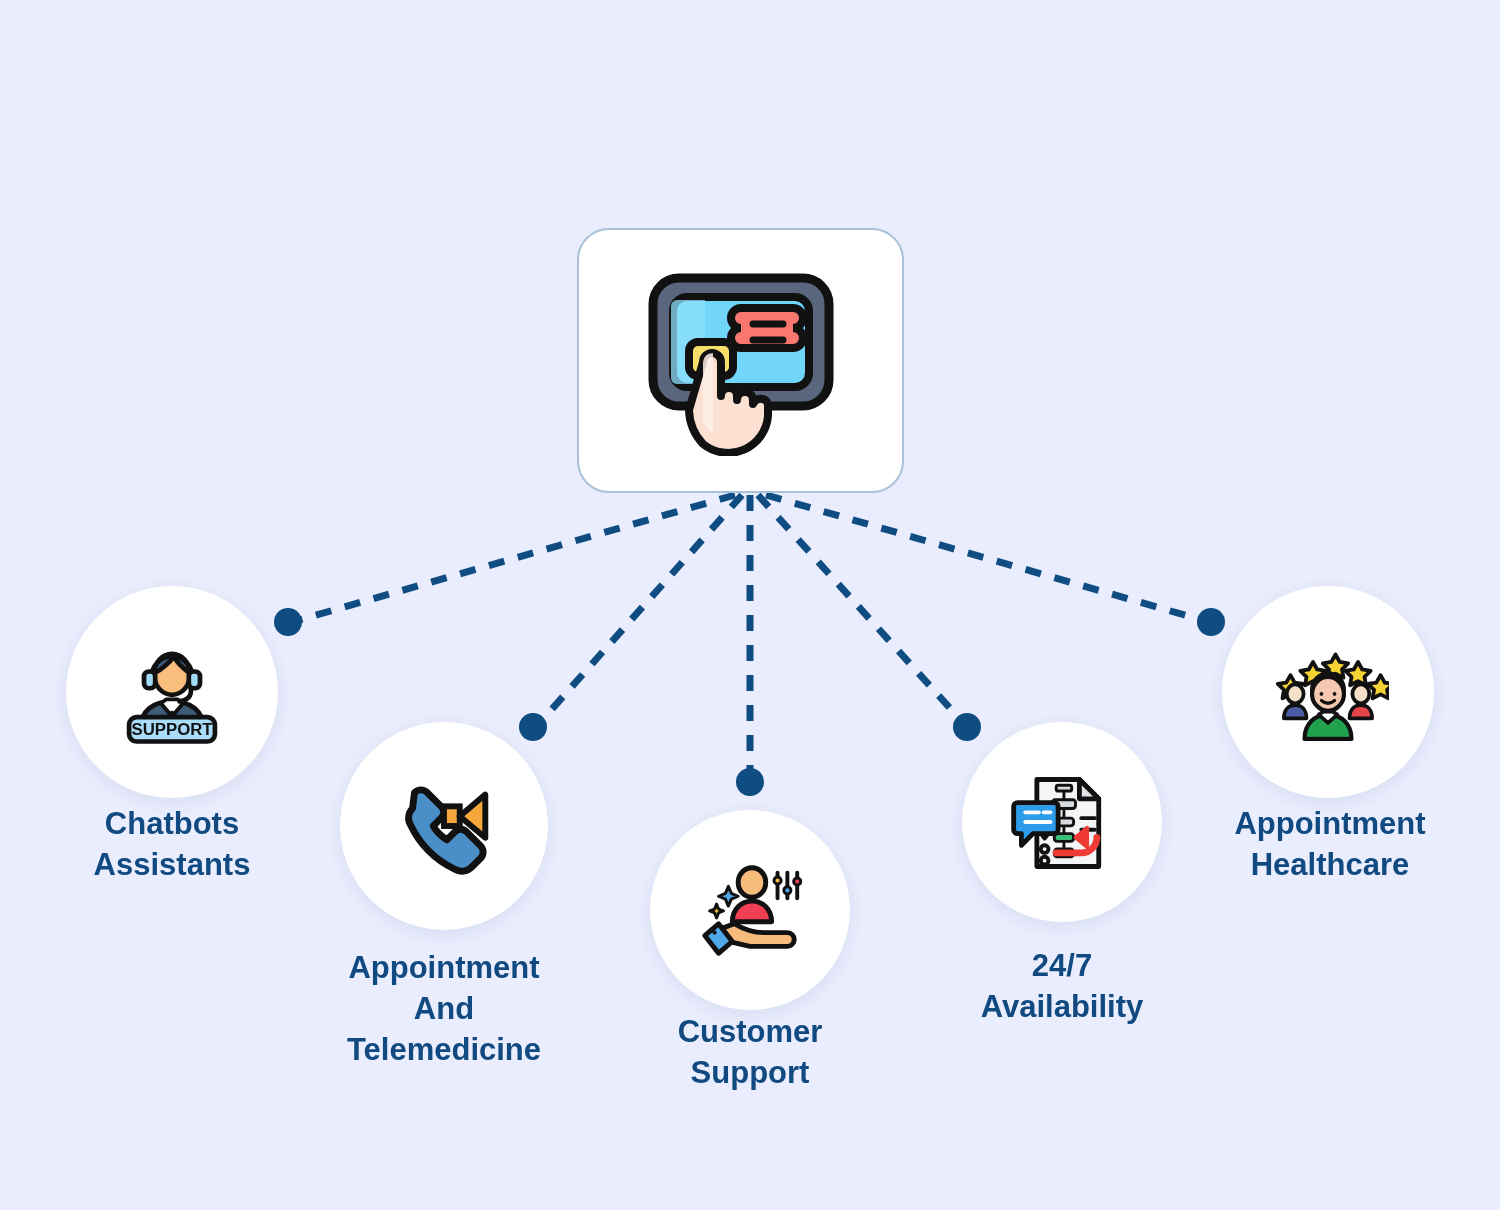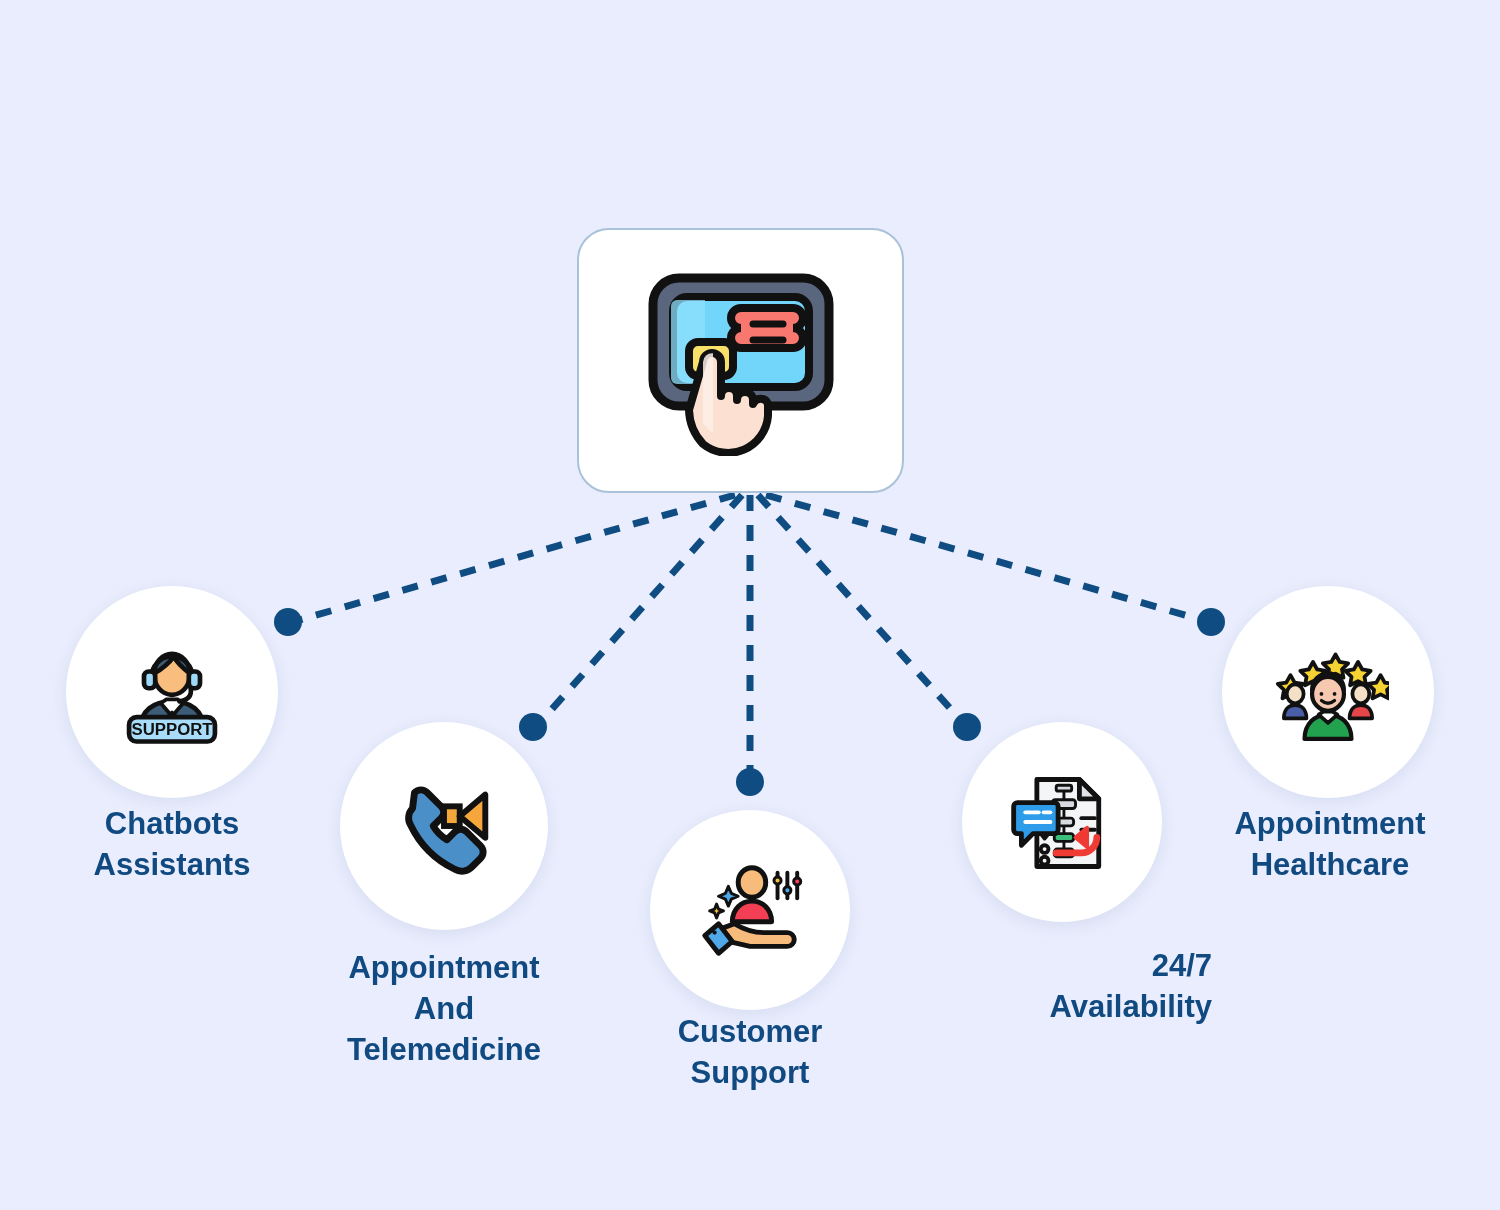--- a/index.html
+++ b/index.html
@@ -210,21 +210,21 @@
         <g stroke="#ffffff" stroke-width="4" stroke-linecap="round">
           <line x1="22" y1="50" x2="36" y2="50"></line>
           <line x1="41" y1="50" x2="48" y2="50"></line>
           <line x1="22" y1="60" x2="48" y2="60"></line>
         </g>
 
         <path d="M96 76 a16 16 0 0 1 -16 16 h-26" fill="none" stroke="#ef3b33" stroke-width="7" stroke-linecap="round"></path>
         <path d="M86 66 l-12 10 l12 10 z" fill="#ef3b33" stroke="#ef3b33" stroke-width="4" stroke-linejoin="round"></path>
       </svg>
     </div>
-    <div class="node-label" style="left:912px; top:946px; width:300px;text-align:right;">24/7
+    <div class="node-label" style="left:912px; top:946px; width:300px;">24/7
 Availability</div>
   </div>
 
   <div class="node">
     <div class="bubble" style="left:1222px; top:586px; width:212px; height:212px;">
       <svg width="122" height="122" viewBox="0 0 130 120" xmlns="http://www.w3.org/2000/svg">
 
         <g fill="#f6d333" stroke="#111" stroke-width="4" stroke-linejoin="round">
           <path d="M16 36 l4.5 8 l9 1.4 l-6.6 6.4 l1.6 9 l-8.5-4.3 l-8.5 4.3 l1.6-9 l-6.6-6.4 l9-1.4 z" transform="translate(9,6)"></path>
           <path d="M16 36 l4.5 8 l9 1.4 l-6.6 6.4 l1.6 9 l-8.5-4.3 l-8.5 4.3 l1.6-9 l-6.6-6.4 l9-1.4 z" transform="translate(33,-8)"></path>

